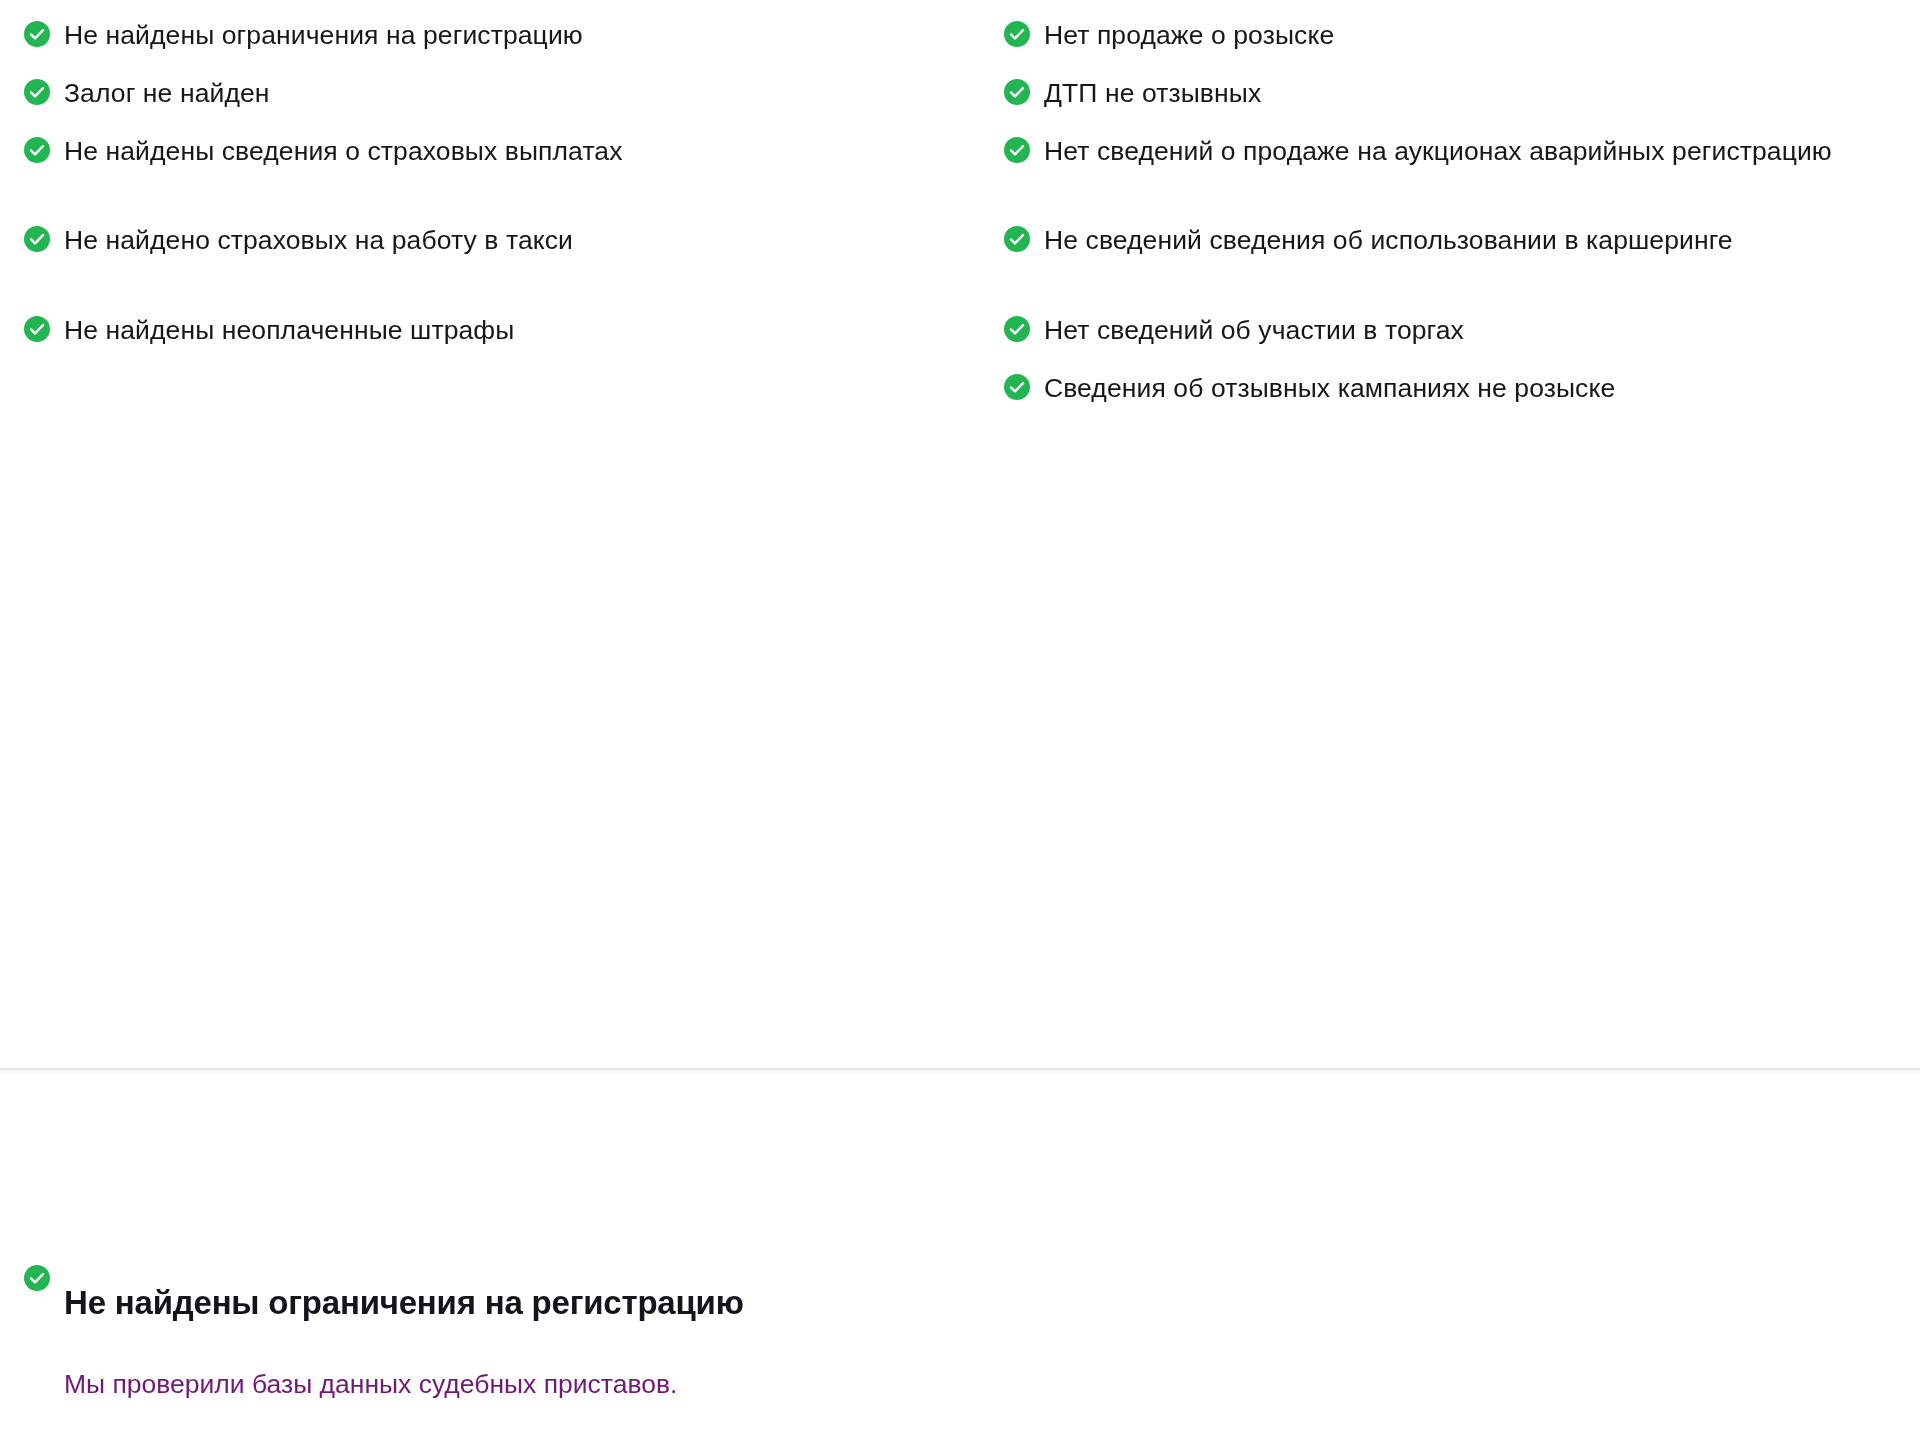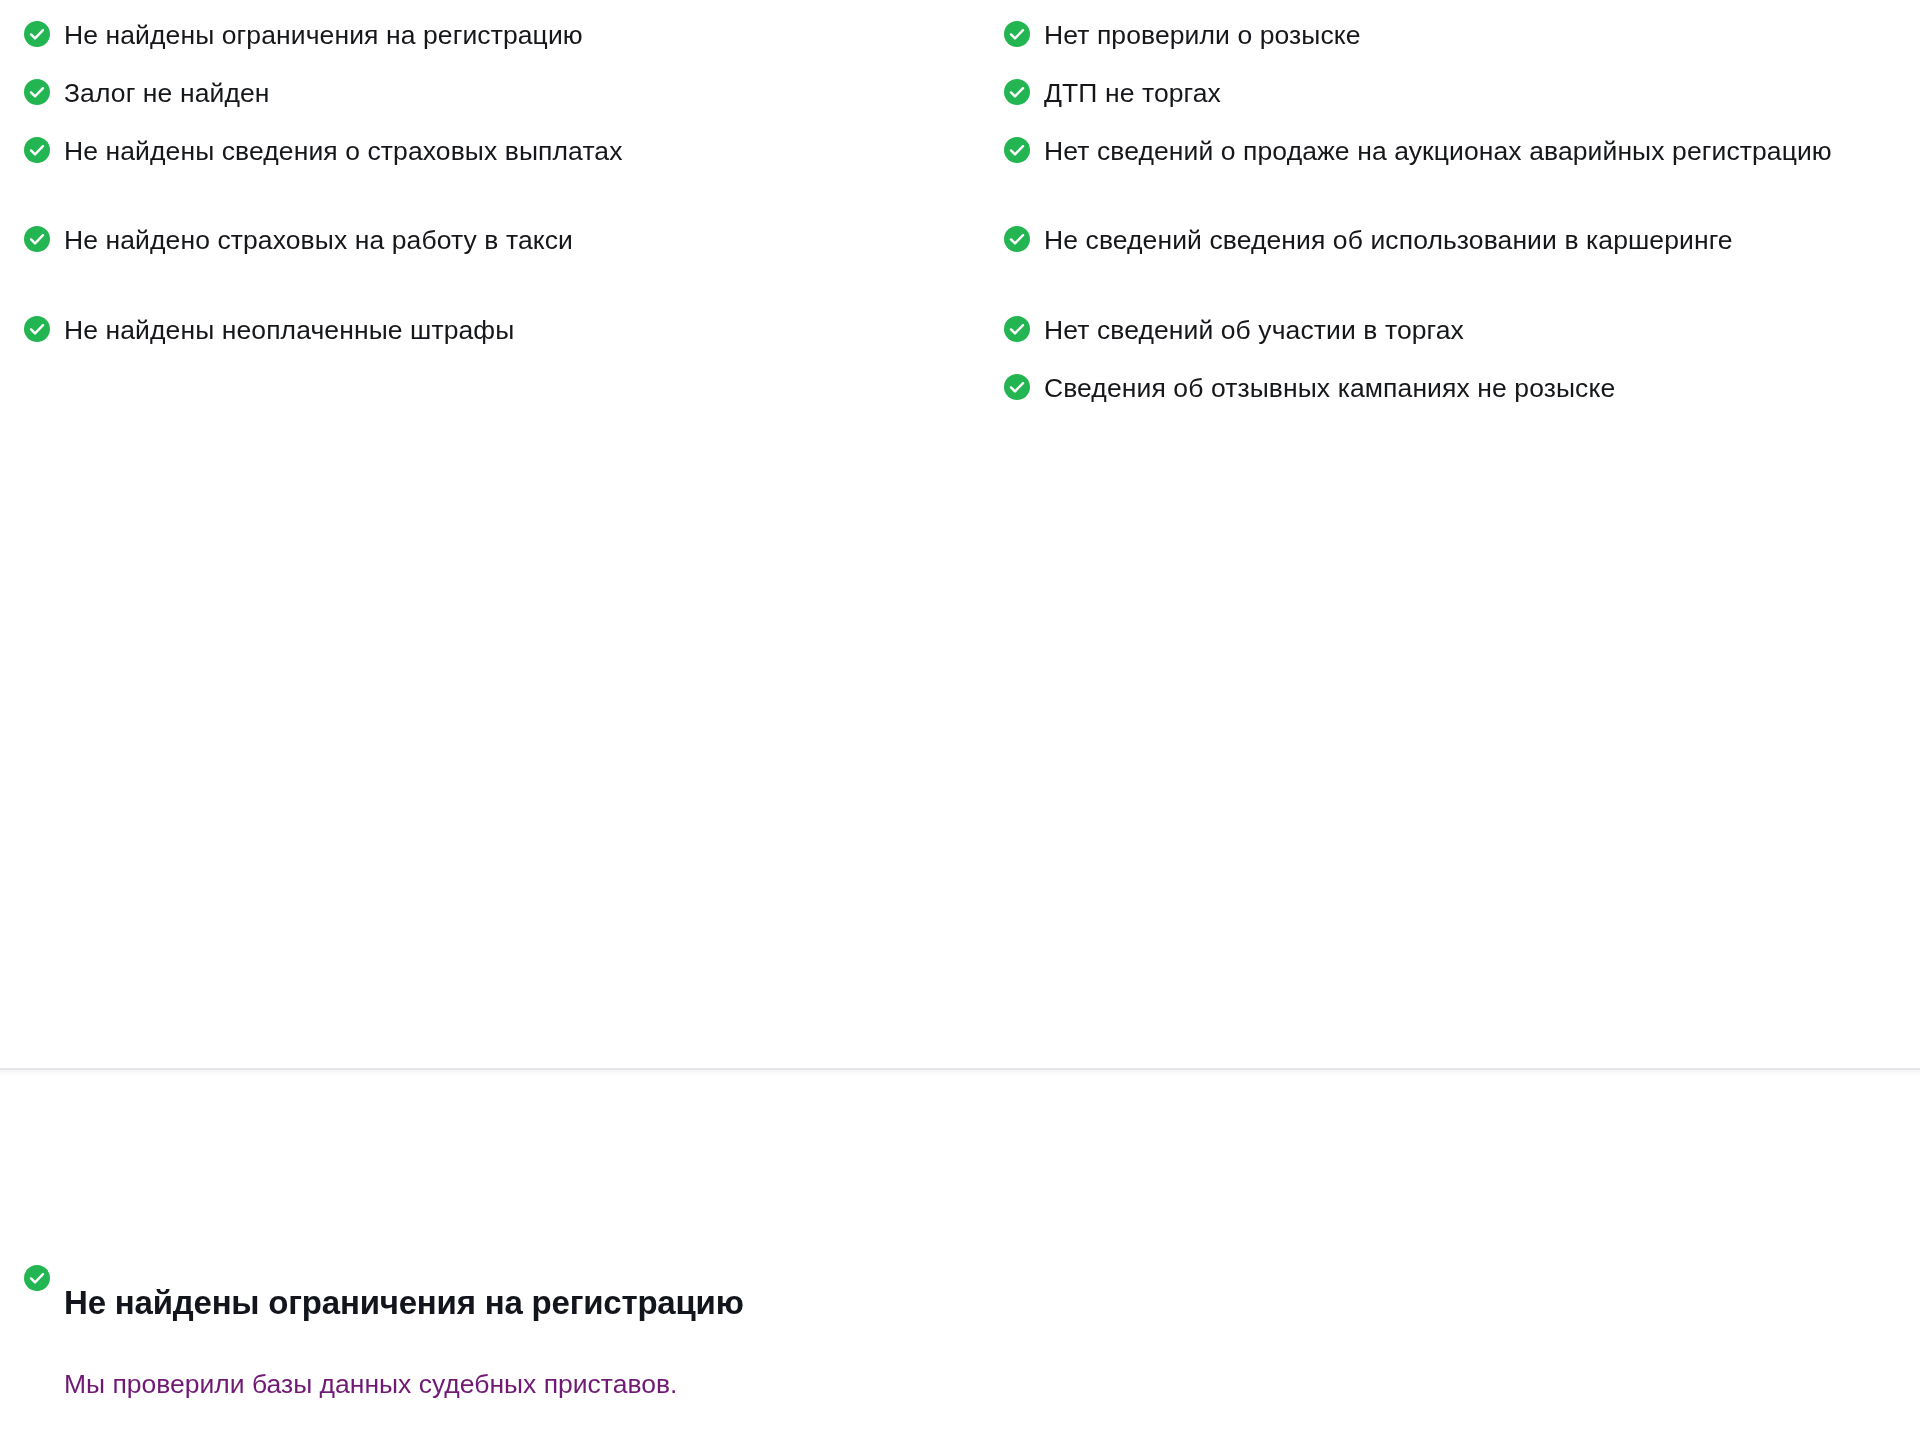--- a/index.html
+++ b/index.html
@@ -177,31 +177,31 @@
 
     <div class="checks-col">
 
       <div class="check-item">
         <span class="check-icon">
           <svg width="26" height="26" viewBox="0 0 26 26" xmlns="http://www.w3.org/2000/svg">
             <circle cx="13" cy="13" r="13" fill="#23b552"></circle>
             <path d="M7 13.4l4 4 8-8.2" fill="none" stroke="#ffffff" stroke-width="2.4" stroke-linecap="round" stroke-linejoin="round"></path>
           </svg>
         </span>
-        <span class="check-text">Нет проверили о розыске</span>
-      </div>
-
-      <div class="check-item">
-        <span class="check-icon">
-          <svg width="26" height="26" viewBox="0 0 26 26" xmlns="http://www.w3.org/2000/svg">
-            <circle cx="13" cy="13" r="13" fill="#23b552"></circle>
-            <path d="M7 13.4l4 4 8-8.2" fill="none" stroke="#ffffff" stroke-width="2.4" stroke-linecap="round" stroke-linejoin="round"></path>
-          </svg>
-        </span>
-        <span class="check-text">ДТП не торгах</span>
+        <span class="check-text">Нет продаже о розыске</span>
+      </div>
+
+      <div class="check-item">
+        <span class="check-icon">
+          <svg width="26" height="26" viewBox="0 0 26 26" xmlns="http://www.w3.org/2000/svg">
+            <circle cx="13" cy="13" r="13" fill="#23b552"></circle>
+            <path d="M7 13.4l4 4 8-8.2" fill="none" stroke="#ffffff" stroke-width="2.4" stroke-linecap="round" stroke-linejoin="round"></path>
+          </svg>
+        </span>
+        <span class="check-text">ДТП не отзывных</span>
       </div>
 
       <div class="check-item gap-after">
         <span class="check-icon">
           <svg width="26" height="26" viewBox="0 0 26 26" xmlns="http://www.w3.org/2000/svg">
             <circle cx="13" cy="13" r="13" fill="#23b552"></circle>
             <path d="M7 13.4l4 4 8-8.2" fill="none" stroke="#ffffff" stroke-width="2.4" stroke-linecap="round" stroke-linejoin="round"></path>
           </svg>
         </span>
         <span class="check-text">Нет сведений о продаже на аукционах аварийных регистрацию</span>

